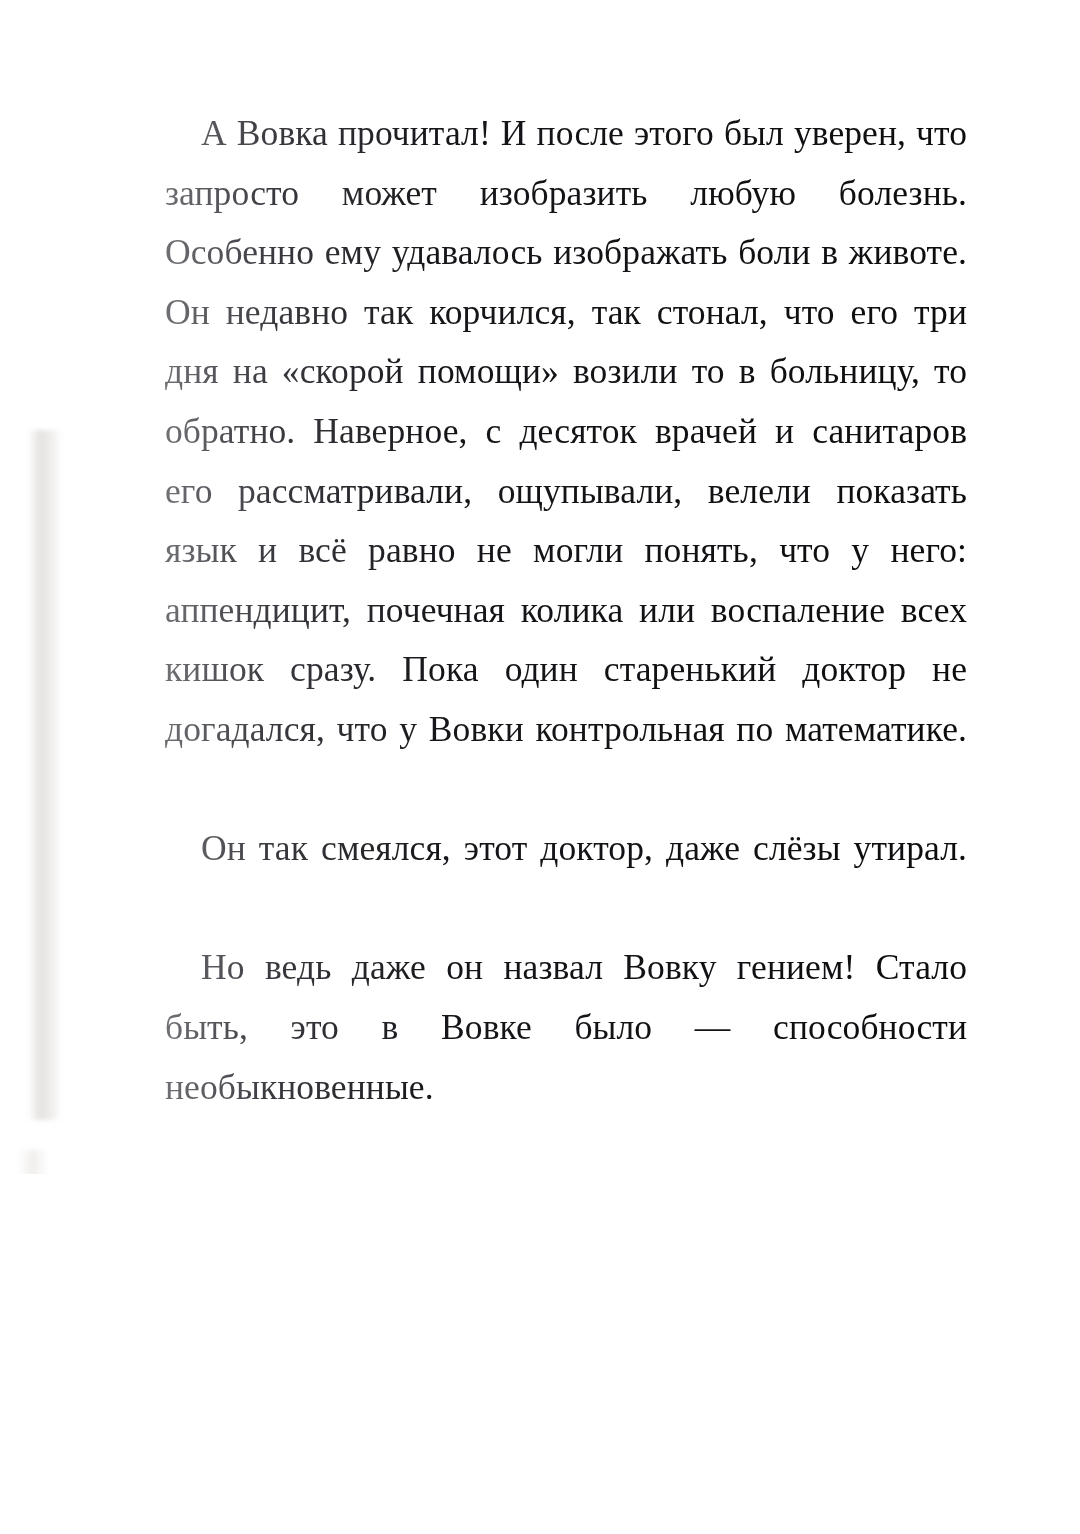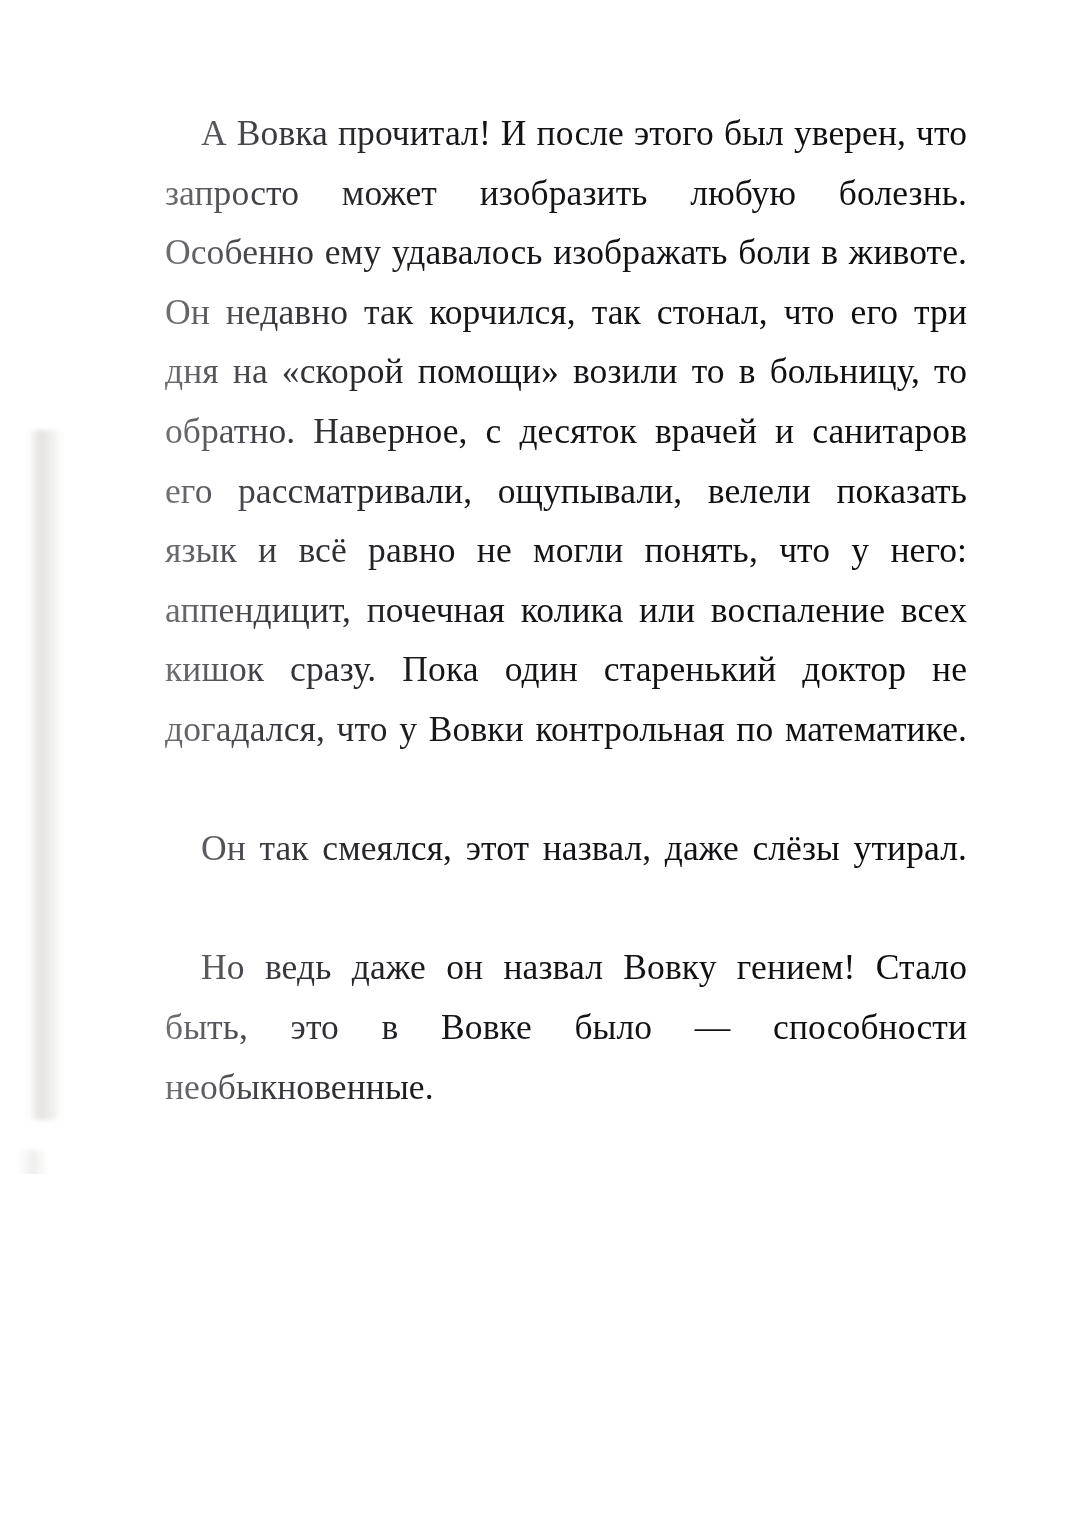--- a/index.html
+++ b/index.html
@@ -96,20 +96,20 @@
 </head>
 <body>
 
 <div class="page">
 
   <div class="scan-smudge"></div>
   <div class="scan-smudge-2"></div>
 
   <div class="text-block">
     <p class="para">А Вовка прочитал! И после этого был уверен, что запросто может изобразить любую болезнь. Особенно ему удавалось изображать боли в животе. Он недавно так корчился, так стонал, что его три дня на «скорой помощи» возили то в больницу, то обратно. Наверное, с десяток врачей и санитаров его рассматривали, ощупывали, велели показать язык и всё равно не могли понять, что у него: аппендицит, почечная колика или воспаление всех кишок сразу. Пока один старенький доктор не догадался, что у Вовки контрольная по математике.</p>
-    <p class="para">Он так смеялся, этот назвал, даже слёзы утирал.</p>
+    <p class="para">Он так смеялся, этот доктор, даже слёзы утирал.</p>
     <p class="para">Но ведь даже он назвал Вовку гением! Стало быть, это в Вовке было — способности необыкновенные.</p>
 
   </div>
 
   <div class="page-number">4</div>
 
 </div>
 
 </body></html>

